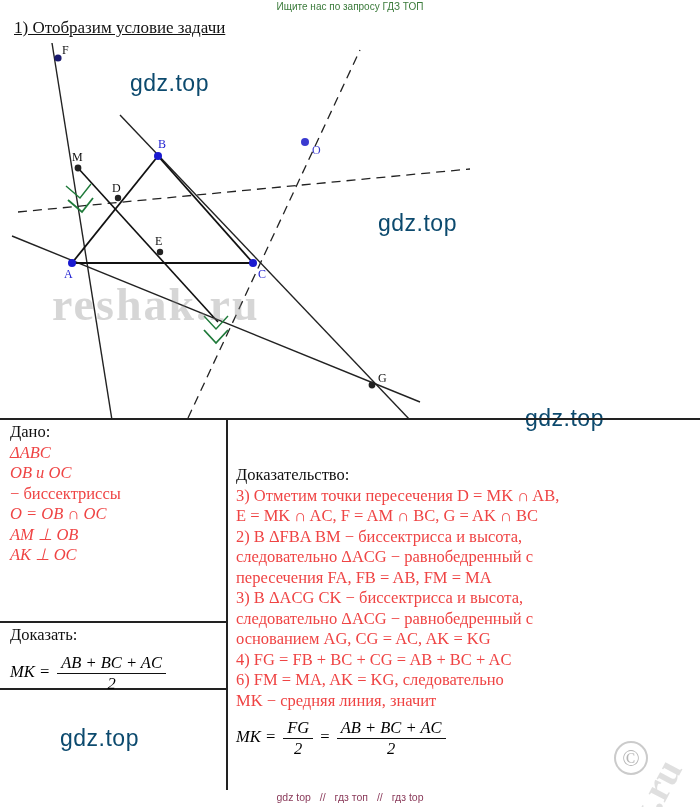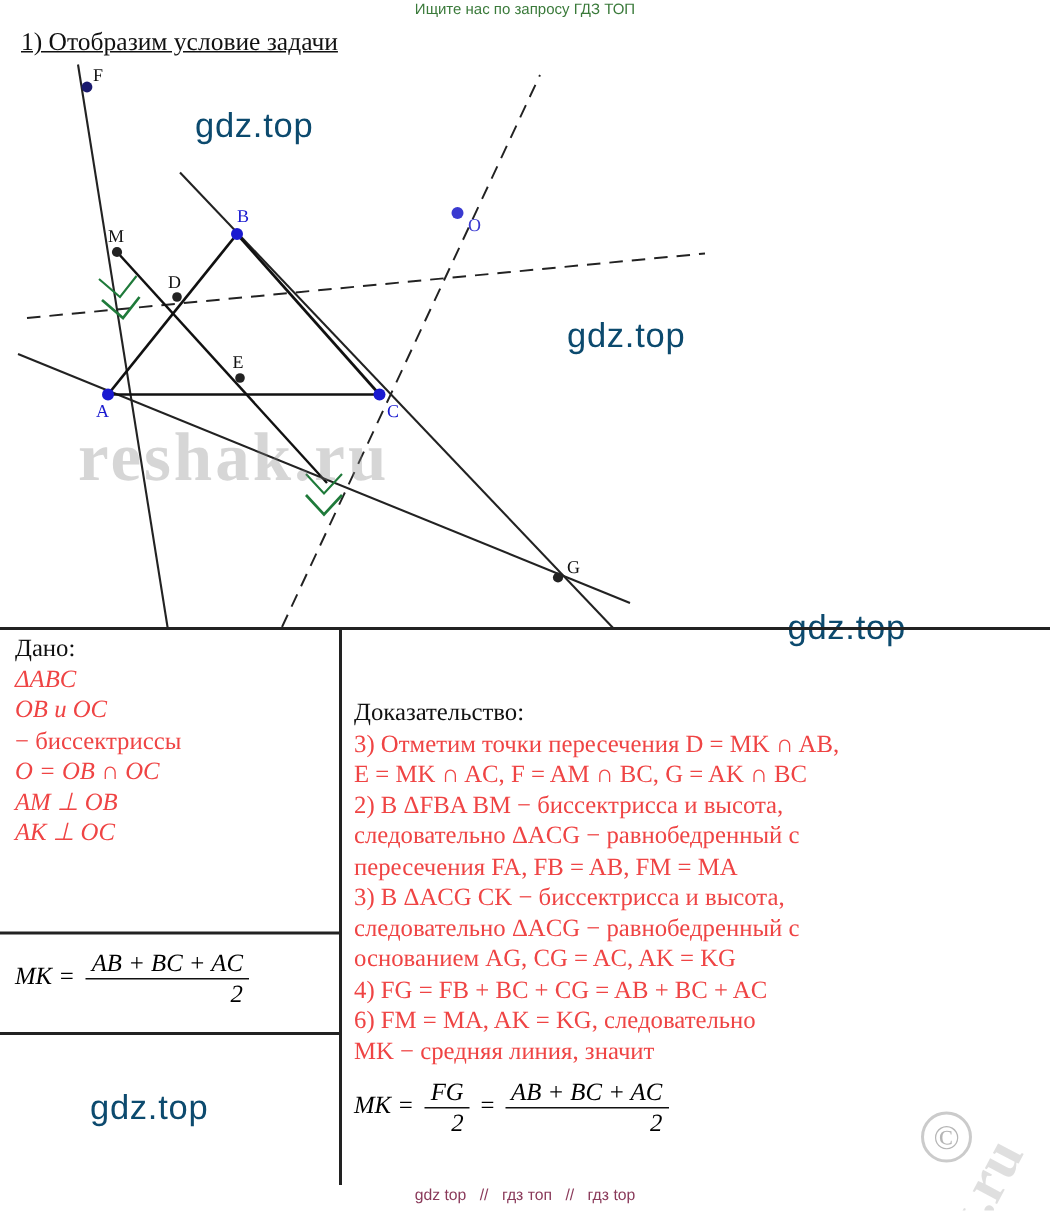--- a/index.html
+++ b/index.html
@@ -97,21 +97,21 @@
   .col-right {
     position: absolute;
     left: 236px; top: 4px; width: 455px; margin-top: 43px;
   }
   .line { font-size: 16.5px; color: #ef4444; line-height: 20.5px; }
   .it { font-style: italic; }
 
   .frac {
     display: inline-block;
     vertical-align: middle;
-    text-align: right;
+    text-align: center;
     margin: 0 3px;
   }
   .frac .num { display: block; padding: 0 4px; font-style: italic; }
   .frac .den { display: block; border-top: 1.3px solid #111; padding: 0 4px; font-style: italic; }
 
   .mk-eq { margin-top: 7px; font-size: 16.5px; }
 
   .footer {
     position: absolute;
     left: 0; bottom: 4px; width: 100%;
@@ -199,20 +199,21 @@
     <div class="line dano-label">Дано:</div>
     <div class="line it">ΔABC</div>
     <div class="line it">OB и OC</div>
     <div class="line">− биссектриссы</div>
     <div class="line it">O = OB ∩ OC</div>
     <div class="line it">AM ⊥ OB</div>
     <div class="line it">AK ⊥ OC</div>
   </div>
 
   <div style="position:absolute; left:10px; top:207px; width:210px;">
+    <div class="line dok-label">Доказать:</div>
     <div class="mk-eq">
       <span class="it">MK =</span>
       <span class="frac">
         <span class="num">AB + BC + AC</span>
         <span class="den">2</span>
       </span>
     </div>
   </div>
 
   <div class="col-right">

